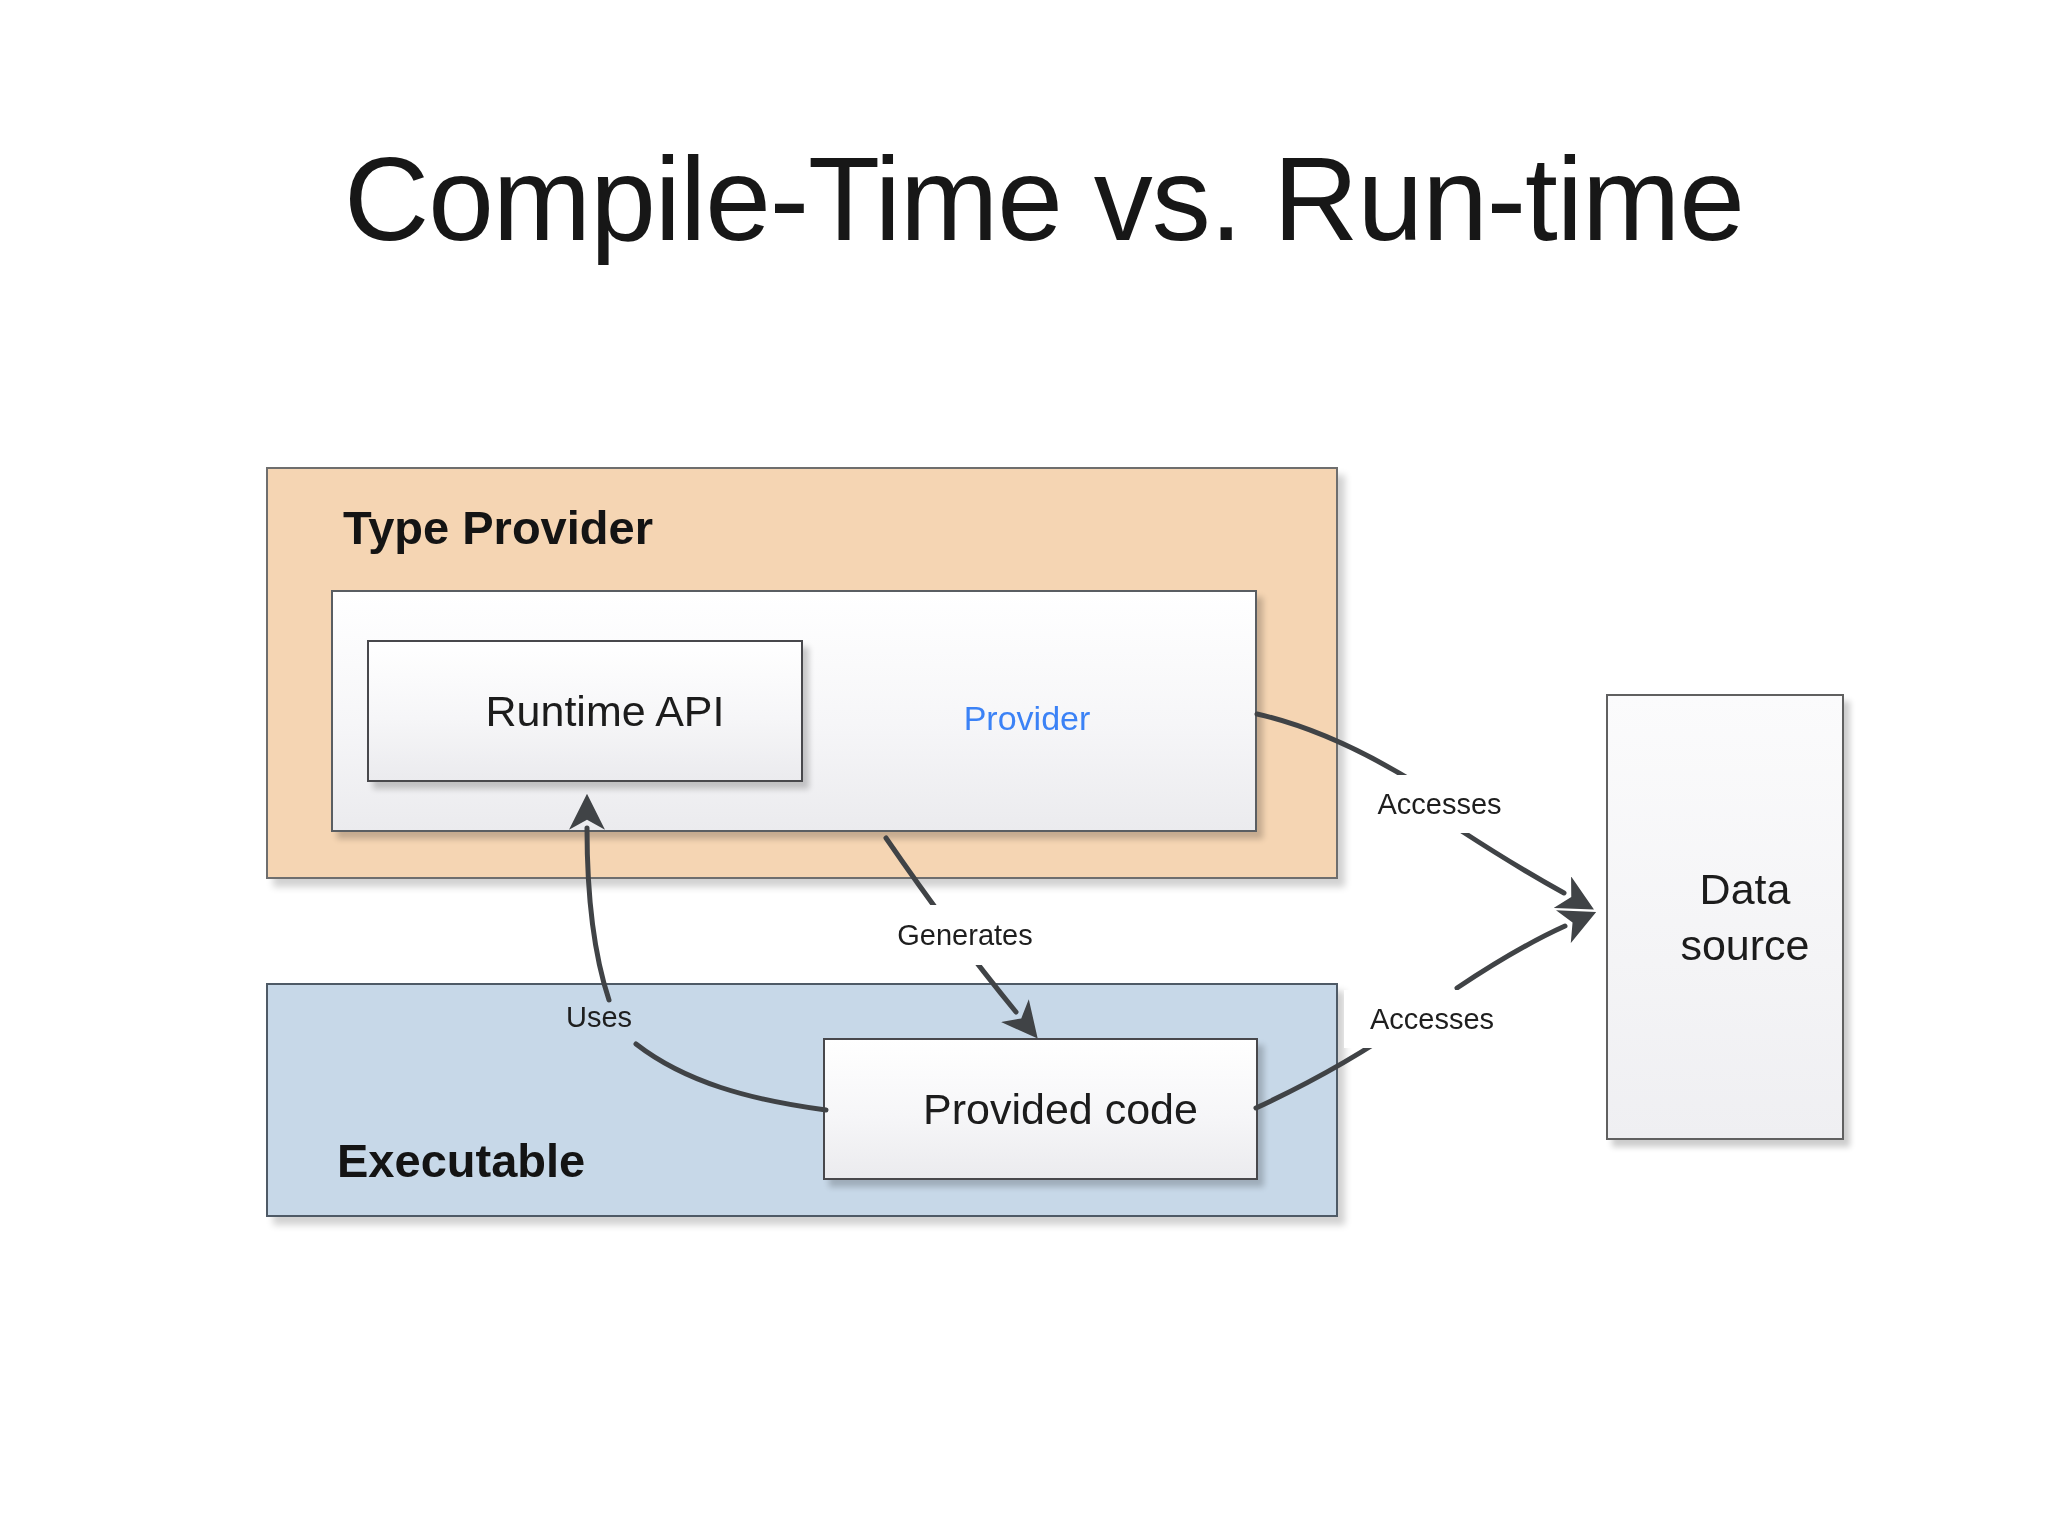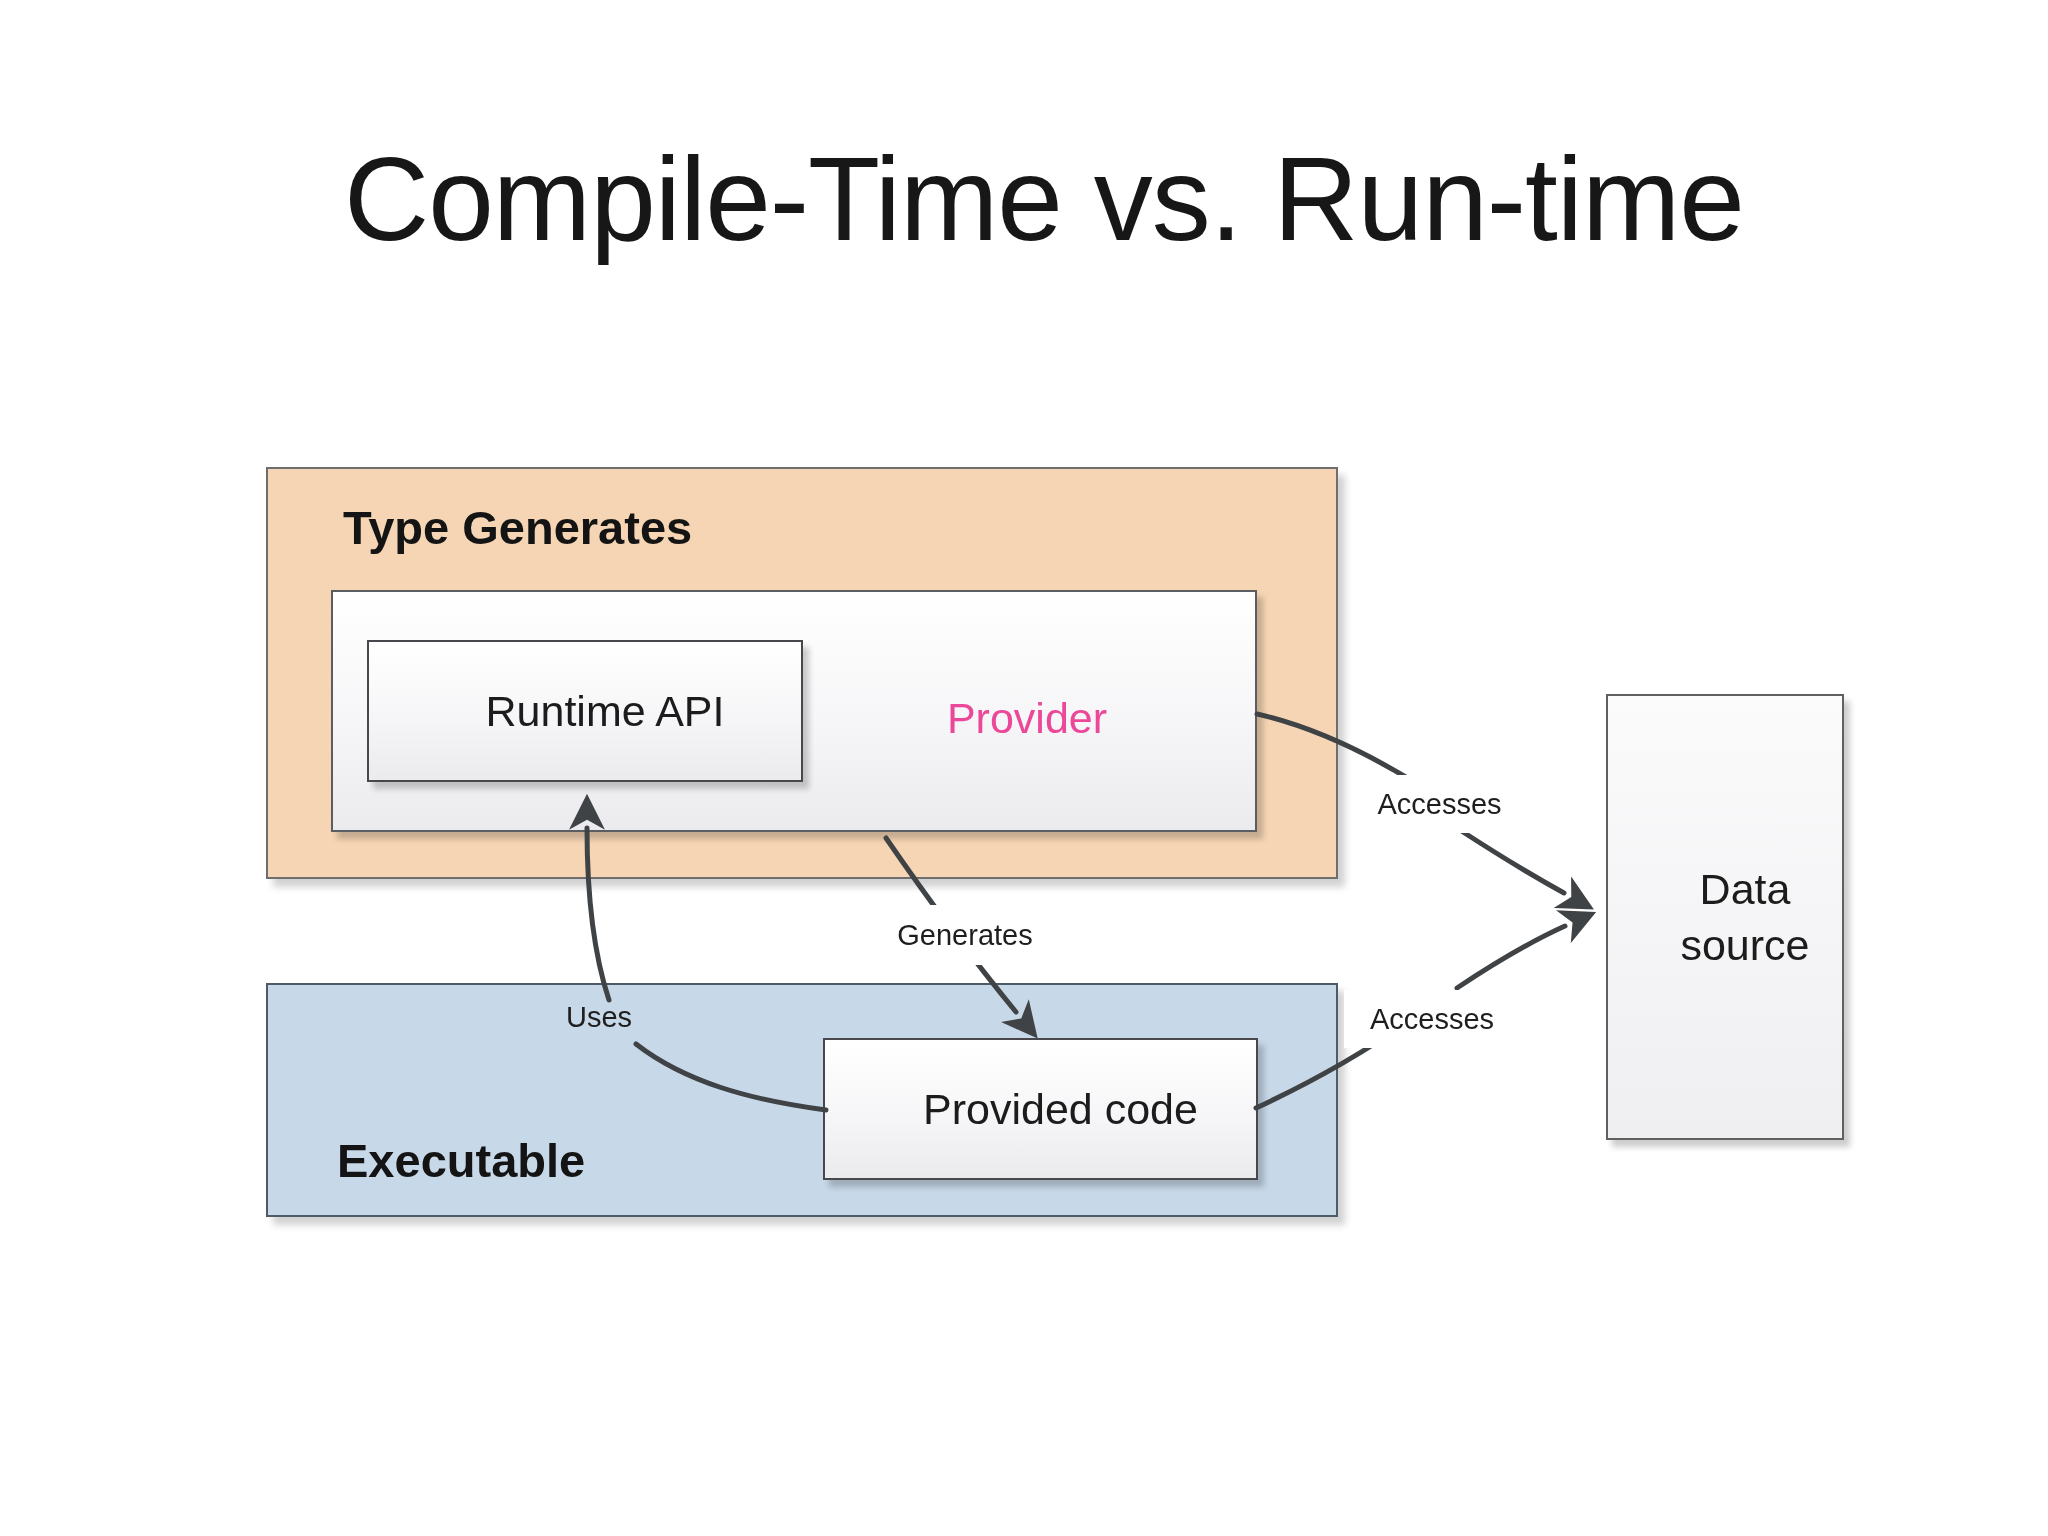--- a/index.html
+++ b/index.html
@@ -30,41 +30,41 @@
          font-size:43px;color:#1c1c1c;text-align:center;padding-left:40px;}
   .provider-box{left:311px;top:590px;width:926px;height:242px;border:2px solid #5a5e62;}
   .runtime-box{left:347px;top:640px;width:436px;height:142px;border:2px solid #48484c;}
   .provided-box{left:803px;top:1038px;width:435px;height:142px;border:2px solid #48484c;}
   .datasource-box{left:1586px;top:694px;width:238px;height:446px;border:2px solid #606060;
                   background:linear-gradient(180deg,#fbfbfc 0%,#f4f4f6 60%,#efeff2 100%);
                   flex-direction:column;line-height:56px;}
 
   .provider-label{position:absolute;left:907px;top:688px;width:200px;height:60px;
                   display:flex;align-items:center;justify-content:center;
-                  font-size:43px;color:#ec4899;text-align:right;}
+                  font-size:34px;color:#3b82f6;text-align:right;}
 
   svg.arrows{position:absolute;left:0;top:0;z-index:5;pointer-events:none;}
 
   .edgelabel{position:absolute;z-index:6;display:flex;align-items:center;justify-content:center;
              font-size:29px;color:#1e1e1e;white-space:nowrap;}
   .on-white{background:#ffffff;}
   .lbl-generates{left:845px;top:905px;width:200px;height:60px;}
   .lbl-uses{left:529px;top:988px;width:100px;height:58px;background:transparent;}
   .lbl-accesses-top{left:1332px;top:775px;width:175px;height:58px;}
   .lbl-accesses-bottom{left:1324px;top:990px;width:176px;height:58px;}
 </style>
 </head>
 <body>
 
 <div class="stage">
 
   <div class="title">Compile-Time vs. Run-time</div>
 
   <div class="groupbox orange"></div>
-  <div class="grouplabel lbl-typeprovider">Type Generates</div>
+  <div class="grouplabel lbl-typeprovider">Type Provider</div>
 
   <div class="panel provider-box"></div>
   <div class="provider-label">Provider</div>
 
   <div class="panel runtime-box">
     <span>Runtime API</span>
   </div>
 
   <div class="groupbox blue"></div>
   <div class="grouplabel lbl-executable">Executable</div>

